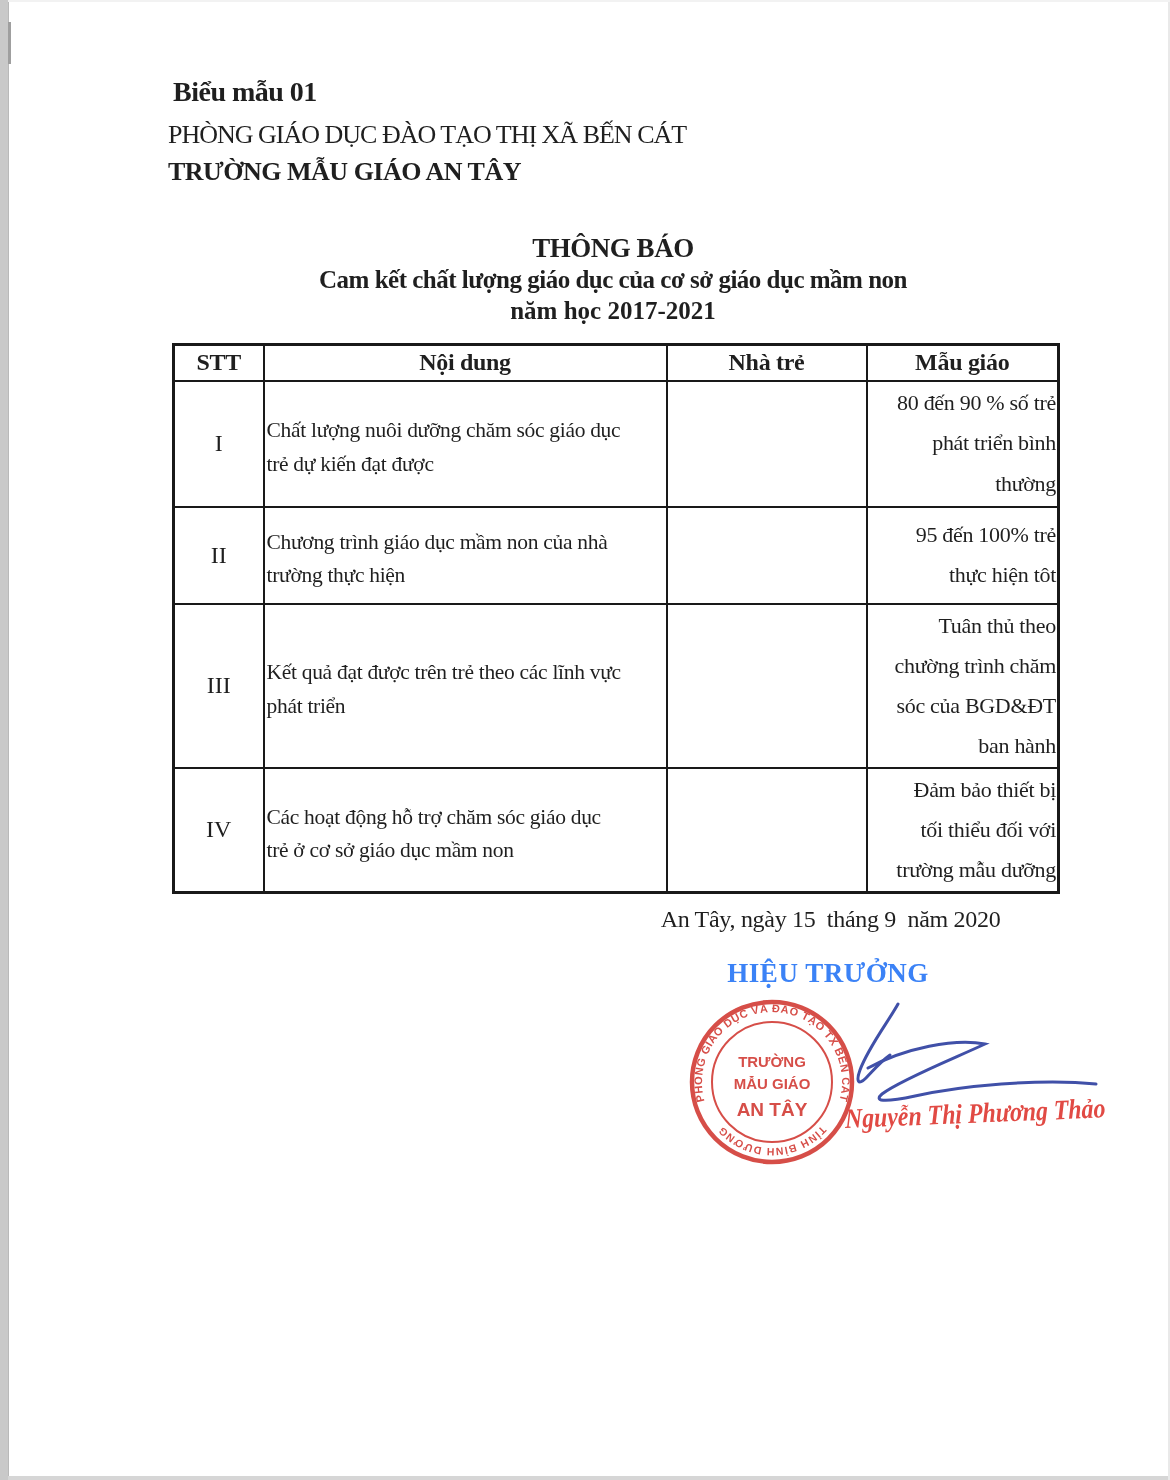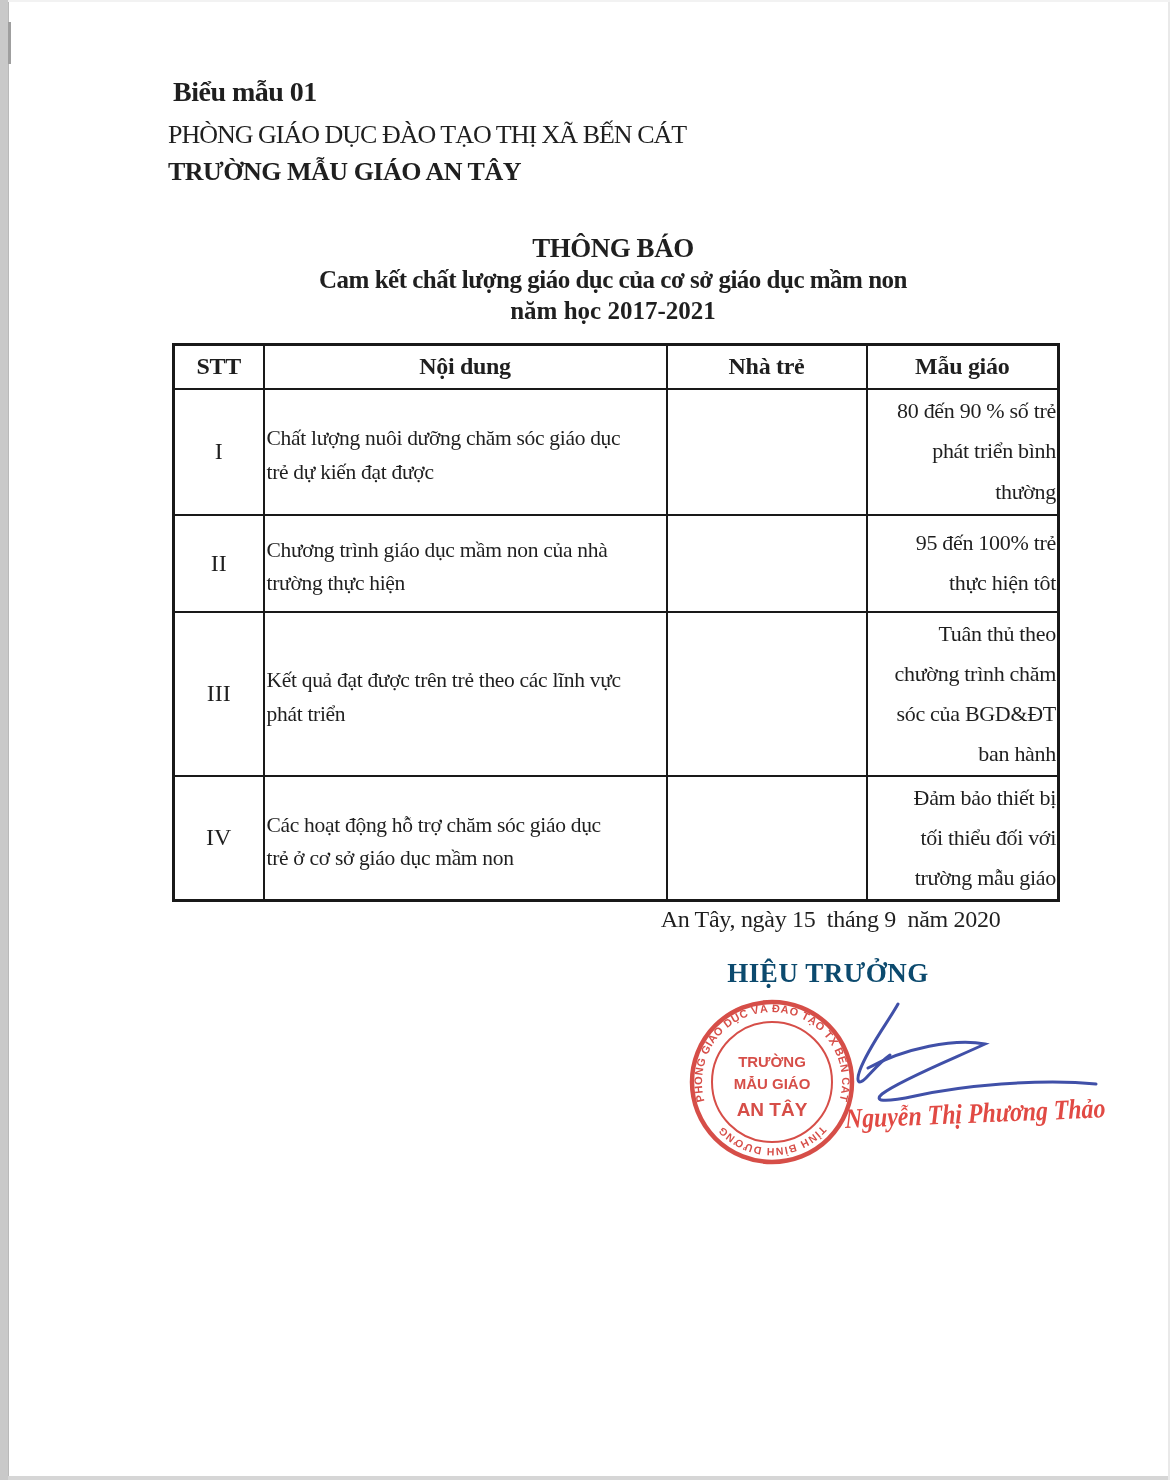--- a/index.html
+++ b/index.html
@@ -21,34 +21,34 @@
 
   .title-block{position:absolute;top:233px;left:173px;width:880px;text-align:center;line-height:31px;}
   .title-block .t1{font-size:27px;font-weight:bold;letter-spacing:-0.5px;}
   .title-block .t2{font-size:25px;font-weight:bold;letter-spacing:-0.5px;}
   .title-block .t3{font-size:25px;font-weight:bold;}
 
   table.doc-table{position:absolute;left:172px;top:343px;border-collapse:collapse;table-layout:fixed;
     border:3px solid #191919;}
   .doc-table th,.doc-table td{border:2px solid #191919;overflow:hidden;vertical-align:middle;}
   .doc-table th{font-size:24px;font-weight:bold;text-align:center;letter-spacing:-0.3px;}
-  .h-head{height:44px;}
+  .h-head{height:36px;}
   .h-r1{height:126px;}
   .h-r2{height:97px;}
   .h-r3{height:162px;}
   .h-r4{height:125px;}
   .cell-stt{text-align:center;font-size:24px;}
   .cell-noidung{text-align:left;font-size:21.5px;letter-spacing:-0.3px;padding:8px 1px 0 2px;
     white-space:pre;line-height:1.55;}
   .cell-maugiao{text-align:right;font-size:22px;letter-spacing:-0.3px;white-space:pre-line;line-height:1.82;margin-top:37px;}
 
   .date-line{position:absolute;top:906px;left:658px;width:345px;text-align:center;
     font-size:24px;white-space:pre;letter-spacing:-0.3px;}
   .signer-title{position:absolute;top:958px;left:703px;width:250px;text-align:center;
-    font-weight:bold;font-size:27px;letter-spacing:0.5px;color:#0c4a6e;}
+    font-weight:bold;font-size:27px;letter-spacing:0.5px;color:#3b82f6;}
   .stamp{position:absolute;left:687px;top:997px;opacity:0.9;}
   .stamp text{font-family:"Liberation Sans", sans-serif;font-weight:bold;}
   .signature{position:absolute;left:840px;top:993px;}
   .signer-name{position:absolute;top:1103px;left:845px;font-size:28px;font-style:italic;font-weight:bold;
     color:#e14a44;transform:scaleX(0.85) rotate(-2deg);transform-origin:left center;white-space:nowrap;}
 </style>
 </head>
 <body>
 
 <div class="edge-left"></div>
@@ -108,21 +108,21 @@
 sóc của BGD&amp;ĐT
 ban hành</td>
   </tr>
   <tr class="h-r4">
     <td class="cell-stt">IV</td>
     <td class="cell-noidung">Các hoạt động hỗ trợ chăm sóc giáo dục
 trẻ ở cơ sở giáo dục mầm non</td>
     <td class="cell-nhatre"></td>
     <td class="cell-maugiao">Đảm bảo thiết bị
 tối thiểu đối với
-trường mẫu giáo</td>
+trường mẫu dưỡng</td>
   </tr>
 </tbody>
   </table>
 
 <div class="date-line">An Tây, ngày 15  tháng 9  năm 2020</div>
 <div class="signer-title">HIỆU TRƯỞNG</div>
 
 <svg class="stamp" width="170" height="170" viewBox="0 0 170 170">
   <defs>
     <path id="arcTop" d="M 19.2,108.9 A 70,70 0 1 1 150.8,108.9" fill="none"></path>

